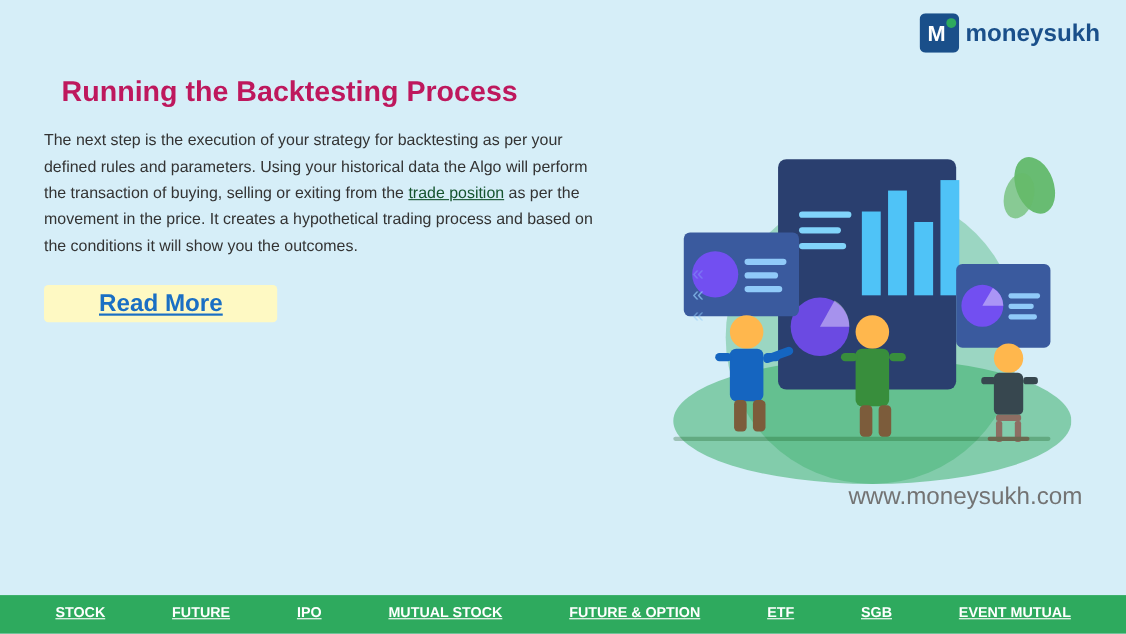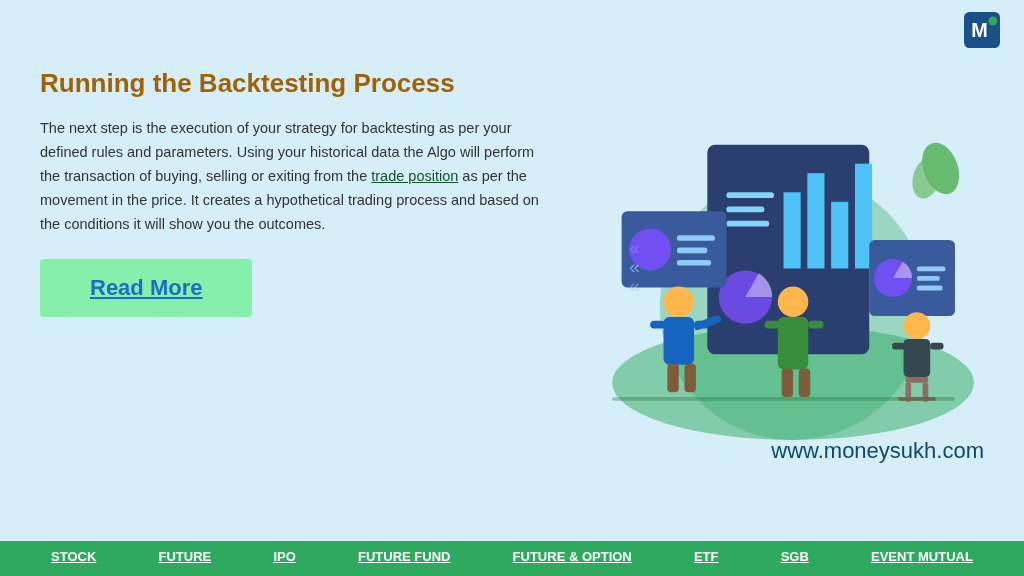--- a/index.html
+++ b/index.html
@@ -41,44 +41,45 @@
     }
 
     .text-section {
       flex: 1;
       padding-top: 10px;
     }
 
     .main-title {
       font-size: 26px;
       font-weight: 800;
-      color: #a16207;
+      color: #be185d;
       margin-bottom: 18px;
       line-height: 1.2;
+      margin-left: 16px;
     }
 
     .main-body {
       font-size: 14.5px;
       color: #333;
       line-height: 1.65;
       max-width: 560px;
     }
 
     .trade-link {
       color: #14532d;
       text-decoration: underline;
       cursor: pointer;
     }
 
     .read-more-btn {
       display: inline-block;
       margin-top: 22px;
-      background: #86efac;
+      background: #fef9c3;
       border: none;
-      padding: 16px 50px;
+      padding: 4px 50px;
       font-size: 22px;
       font-weight: 700;
       color: #1a6fc4;
       text-decoration: underline;
       cursor: pointer;
       border-radius: 4px;
     }
 
     .illustration-section {
       width: 420px;
@@ -92,21 +93,21 @@
     .illustration-svg {
       width: 400px;
       height: 340px;
     }
 
     
     .website-url {
       text-align: right;
       padding-right: 40px;
       font-size: 22px;
-      color: #0c4a6e;
+      color: #737373;
       font-weight: 500;
       margin-top: -10px;
     }
 
     
     .bottom-nav {
       background-color: #2eaa5e;
       position: absolute;
       bottom: 0;
       left: 0;
@@ -148,20 +149,21 @@
 </head>
 <body>
 
 <div class="header">
   <div class="logo-area">
     <svg class="logo-icon" viewBox="0 0 40 40" xmlns="http://www.w3.org/2000/svg">
       <rect width="40" height="40" rx="6" fill="#1a4f8a"></rect>
       <text x="8" y="28" font-size="22" font-weight="900" fill="white" font-family="Arial">M</text>
       <circle cx="32" cy="10" r="5" fill="#2eaa5e"></circle>
     </svg>
+    <span class="logo-text">moneysukh</span>
   </div>
 </div>
 
 <div class="main-content">
   <div class="text-section">
     <h1 class="main-title">Running the Backtesting Process</h1>
     <p class="main-body">
       <span>The next step is the execution of your strategy for backtesting as per your defined rules and parameters. Using your historical data the Algo will perform the transaction of buying, selling or exiting from the </span><a class="trade-link">trade position</a><span> as per the movement in the price. It creates a hypothetical trading process and based on the conditions it will show you the outcomes.</span>
     </p>
     <button class="read-more-btn">Read More</button>
@@ -238,19 +240,19 @@
   </div>
 </div>
 
 <div class="website-url">www.moneysukh.com</div>
 
 <div class="bottom-nav">
   <div class="nav-row-1">
     <span class="nav-item-main">STOCK</span>
     <span class="nav-item-main">FUTURE</span>
     <span class="nav-item-main">IPO</span>
-    <span class="nav-item-main">FUTURE FUND</span>
+    <span class="nav-item-main">MUTUAL STOCK</span>
     <span class="nav-item-main">FUTURE &amp; OPTION</span>
     <span class="nav-item-main">ETF</span>
     <span class="nav-item-main">SGB</span>
     <span class="nav-item-main">EVENT MUTUAL</span>
   </div>
 </div>
 
 </body></html>

